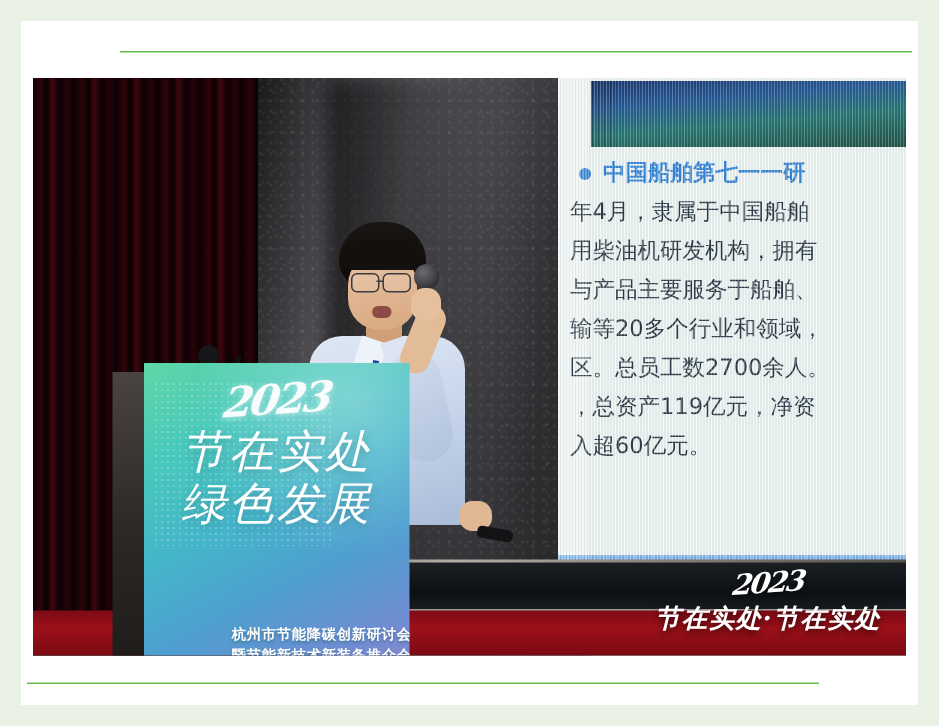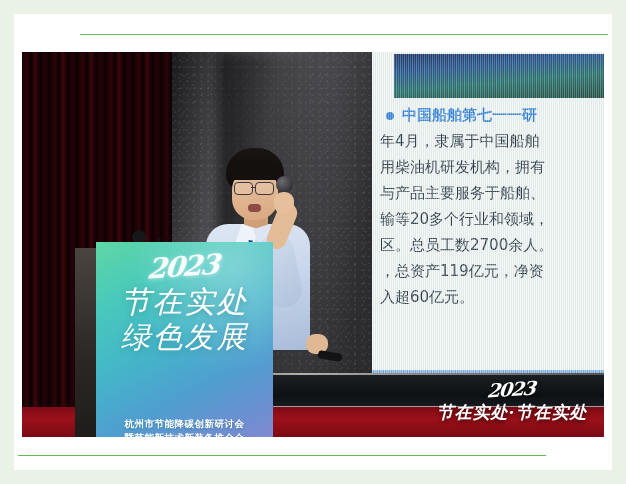--- a/index.html
+++ b/index.html
@@ -260,20 +260,21 @@
     font-family: "DejaVu Sans", sans-serif;
     letter-spacing: .5px;
     line-height: 1.45;
     text-shadow: 0 1px 2px rgba(30,90,100,.5);
   }
   #podium-sub-block {
     position: absolute;
     left: 0; bottom: 8px;
     width: 100%;
     text-align: center;
+    padding-left: 30px;
   }
 
   
   #speaker { position: absolute; left: 176px; top: 96px; width: 120px; height: 200px; }
   #hair {
     position: absolute; left: 28px; top: 0;
     width: 58px; height: 44px;
     border-radius: 29px 29px 20px 20px;
     background: linear-gradient(180deg, #191512, #0d0b09);
   }

